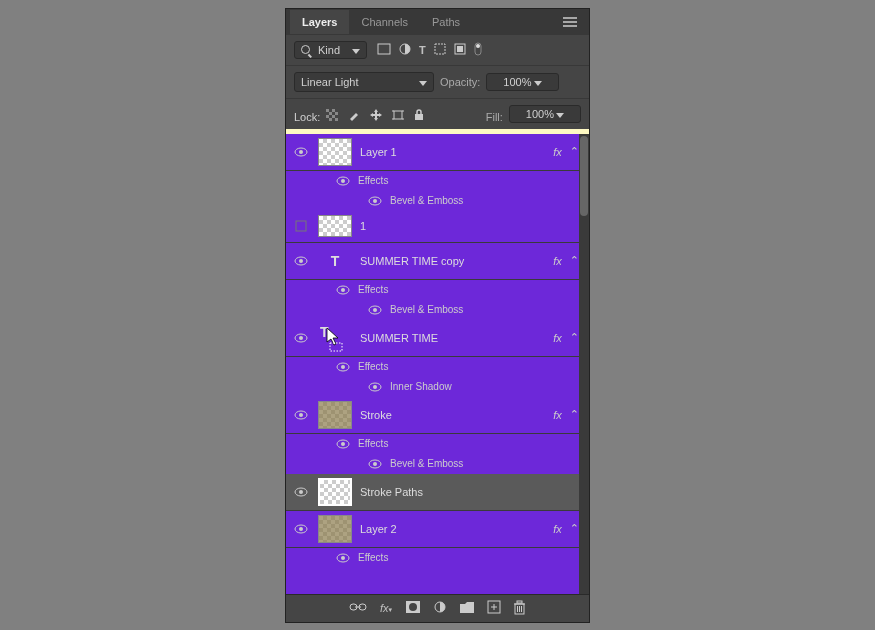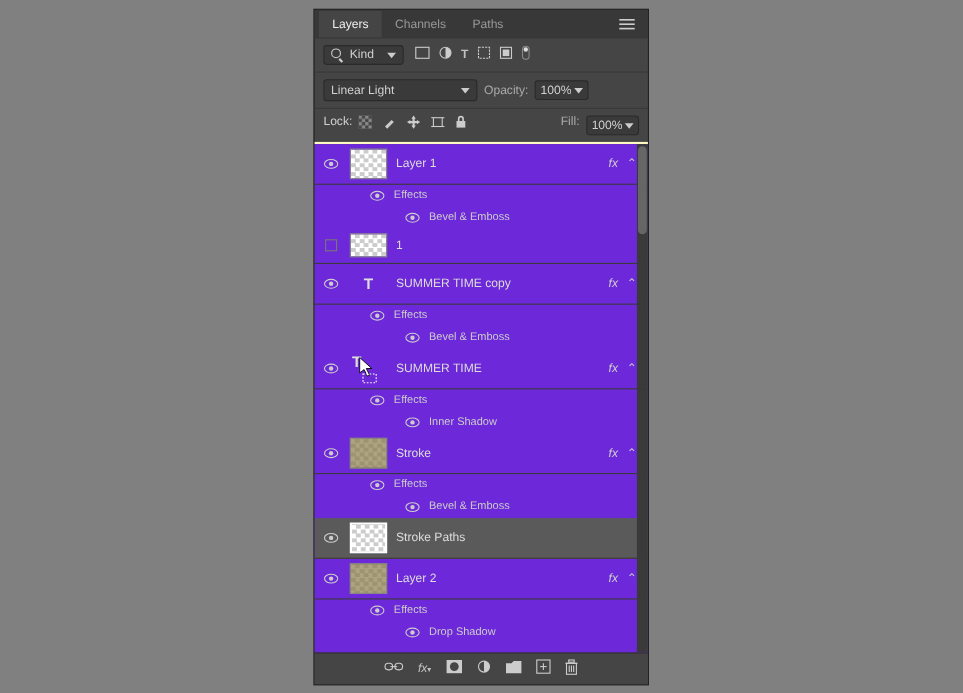--- a/index.html
+++ b/index.html
@@ -1,32 +1,32 @@
 <!DOCTYPE html>
 <html><head>
 <meta charset="utf-8">
 <style>
 *{box-sizing:border-box;margin:0;padding:0;font-family:"Segoe UI",Tahoma,sans-serif}
 body{background:#808080;width:875px;height:630px;display:flex;align-items:center;justify-content:center}
 .panel{width:305px;height:615px;background:#454545;border:1px solid #222;display:flex;flex-direction:column;color:#d0d0d0;font-size:11px}
 .tabs{display:flex;align-items:center;background:#383838;height:26px;padding:0 4px}
 .tab{padding:6px 12px;color:#999;cursor:pointer}
-.tab.active{background:#454545;color:#eee;font-weight:normal}
+.tab.active{background:#454545;color:#eee;font-weight:bold}
 .menu-btn{margin-left:auto;padding:4px 8px;cursor:pointer}
 .menu-btn svg{display:block}
 .filter-row{display:flex;align-items:center;padding:6px 8px;gap:4px;border-bottom:1px solid #383838}
 .kind-select{display:flex;align-items:flex-end;background:#3a3a3a;border:1px solid #2a2a2a;border-radius:3px;padding:2px 6px;gap:4px;min-width:70px}
 .kind-select input{background:transparent;border:none;color:#d0d0d0;width:30px;font-size:11px;outline:none}
 .filter-icons{display:flex;gap:8px;margin-left:6px;align-items:center}
 .filter-icons span{cursor:pointer;color:#c0c0c0}
 .blend-row{display:flex;align-items:center;padding:6px 8px;gap:6px;border-bottom:1px solid #383838}
 .blend-select{background:#3a3a3a;border:1px solid #2a2a2a;border-radius:3px;padding:3px 6px;flex:1;display:flex;justify-content:space-between;align-items:flex-end;max-width:140px}
 .opacity-label{color:#aaa}
-.opacity-box{background:#3a3a3a;border:1px solid #2a2a2a;border-radius:3px;padding:2px 4px;display:flex;align-items:center;gap:2px}
-.lock-row{display:flex;align-items:flex-start;padding:6px 8px;gap:6px;border-bottom:2px solid #fef9c3}
+.opacity-box{background:#3a3a3a;border:1px solid #2a2a2a;border-radius:3px;padding:2px 16px;display:flex;align-items:center;gap:2px}
+.lock-row{display:flex;align-items:flex-end;padding:6px 8px;gap:6px;border-bottom:5px solid #fef9c3}
 .lock-icons{display:flex;gap:10px;align-items:center}
 .layers-list{flex:1;overflow-y:auto;background:#6d28d9;position:relative}
 .layer{display:flex;align-items:center;padding:4px 6px;border-bottom:1px solid #3a3a3a;min-height:32px}
 .layer.selected{background:#5a5a5a}
 .vis{width:18px;display:flex;justify-content:center;cursor:pointer}
 .eye{width:14px;height:10px}
 .thumb{width:34px;height:28px;border:1px solid #888;margin:0 8px;background:repeating-conic-gradient(#ccc 0% 25%,#fff 0% 50%) 0 0/8px 8px;flex-shrink:0}
 .thumb.selected-thumb{border:2px solid #fff}
 .thumb.gold{background:#8a7a4a;background-image:repeating-conic-gradient(rgba(204,204,204,.3) 0% 25%,rgba(255,255,255,.3) 0% 50%);background-size:8px 8px}
 .thumb.small{height:22px}
@@ -297,27 +297,20 @@
       <span class="fx">fx</span>
       <span class="collapse">⌃</span>
     </div>
     <div class="effects-row">
         <svg class="eye" viewBox="0 0 14 10" width="14" height="10">
           <ellipse cx="7" cy="5" rx="6" ry="4" fill="none" stroke="#ccc"></ellipse>
           <circle cx="7" cy="5" r="2" fill="#ccc"></circle>
         </svg>
         <span>Effects</span>
       </div>
-    <div class="effects-row effect-item">
-        <svg class="eye" viewBox="0 0 14 10" width="14" height="10">
-          <ellipse cx="7" cy="5" rx="6" ry="4" fill="none" stroke="#ccc"></ellipse>
-          <circle cx="7" cy="5" r="2" fill="#ccc"></circle>
-        </svg>
-        <span>Drop Shadow</span>
-      </div>
 
   </div>
 
   <div class="bottom-bar">
     <span><svg width="16" height="10">
           <rect x="0" y="2" width="7" height="6" rx="3" fill="none" stroke="#ccc"></rect>
           <rect x="9" y="2" width="7" height="6" rx="3" fill="none" stroke="#ccc"></rect>
           <line x1="5" y1="5" x2="11" y2="5" stroke="#ccc"></line>
         </svg></span>
     <span style="font-style:italic">fx<span style="font-size:7px;font-style:normal">▾</span></span>

